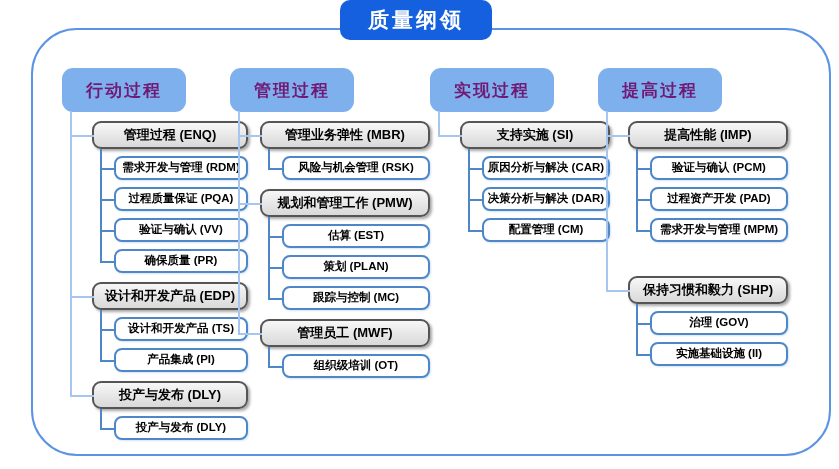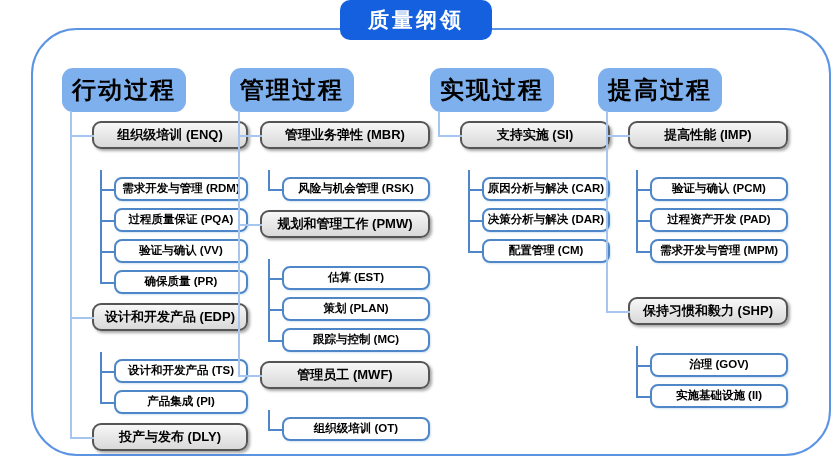--- a/index.html
+++ b/index.html
@@ -23,23 +23,23 @@
     border-radius:10px; display:flex; align-items:center; justify-content:center;
     font-size:21px; letter-spacing:3px; z-index:5;
   }
   .col { position:absolute; top:68px; }
   .col:nth-child(1){ left:62px;  width:186px; }
   .col:nth-child(2){ left:230px; width:200px; }
   .col:nth-child(3){ left:430px; width:180px; }
   .col:nth-child(4){ left:598px; width:190px; }
   .hdr {
     width:124px; height:44px; border-radius:11px;
-    background:var(--header-bg,#7FB0EE); color:#000000;
+    background:var(--header-bg,#7FB0EE); color:#701a75;
     display:flex; align-items:center; justify-content:center;
-    font-size:24px; letter-spacing:2px;
+    font-size:17px; letter-spacing:2px;
   }
   ul { list-style:none; margin:0; }
   .groups { padding:0 0 0 30px; }
   .group { position:relative; --pt:9px; padding-top:var(--pt); }
   .group.gap { --pt:34px; }
   .group::before {
     content:""; position:absolute; left:-22px; top:0; width:22px;
     height:calc(var(--pt) + 14px);
     border-left:2px solid var(--connector-light,#A6C6F0);
     border-bottom:2px solid var(--connector-light,#A6C6F0);
@@ -49,21 +49,21 @@
     border-left:2px solid var(--connector-light,#A6C6F0);
   }
   .gbox {
     height:28px; display:flex; align-items:center; justify-content:center;
     background:linear-gradient(180deg,#f7f7f7,var(--parent-fill,#d9d9d9));
     border:2px solid var(--parent-border,#555);
     border-radius:9px; font-size:13px;
     box-shadow:2px 2px 3px rgba(0,0,0,.35);
     text-align:center; padding:0 3px;
   }
-  .children { padding:0 0 0 14px; margin-left:8px;margin-top:21px; }
+  .children { padding:0 0 0 14px; margin-left:8px; }
   .child { position:relative; padding-top:7px; }
   .child::before {
     content:""; position:absolute; left:-14px; top:0; width:14px; height:19px;
     border-left:2px solid var(--connector,#4E86C8);
     border-bottom:2px solid var(--connector,#4E86C8);
   }
   .child:not(:last-child)::after {
     content:""; position:absolute; left:-14px; top:0; bottom:0;
     border-left:2px solid var(--connector,#4E86C8);
   }
@@ -78,21 +78,21 @@
 </head>
 <body>
 
 <div class="frame"></div>
 <div class="title">质量纲领</div>
 <div id="columns">
     <div class="col">
       <div class="hdr">行动过程</div>
       <ul class="groups">
         <li class="group">
-          <div class="gbox">组织级培训 (ENQ)</div>
+          <div class="gbox">管理过程 (ENQ)</div>
           <ul class="children">
             <li class="child">
               <div class="cbox">需求开发与管理 (RDM)</div>
             </li>
             <li class="child">
               <div class="cbox">过程质量保证 (PQA)</div>
             </li>
             <li class="child">
               <div class="cbox">验证与确认 (VV)</div>
             </li>

